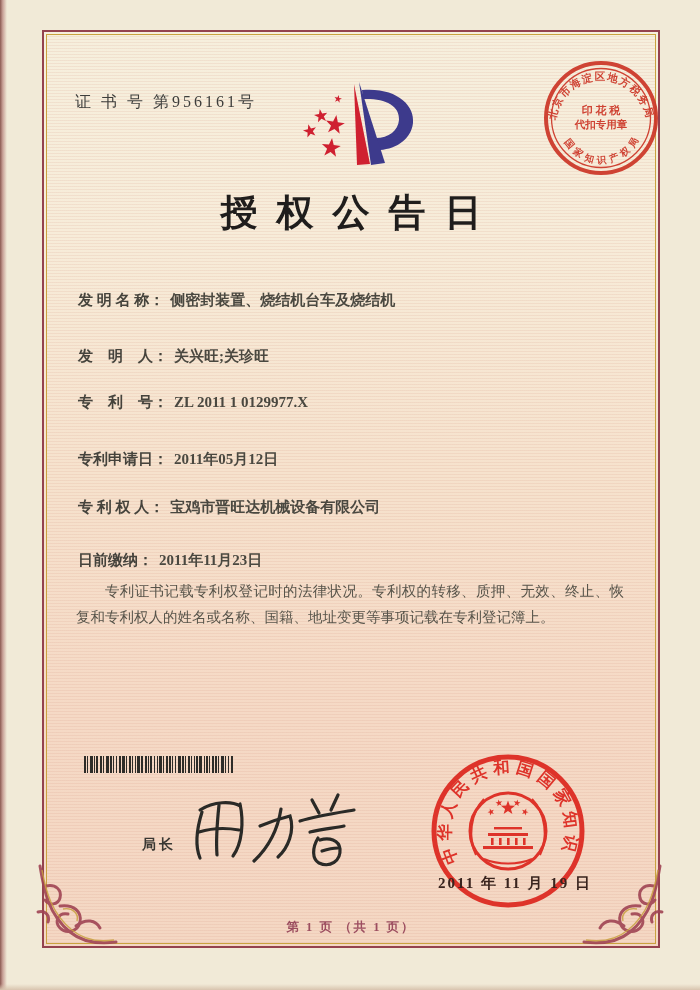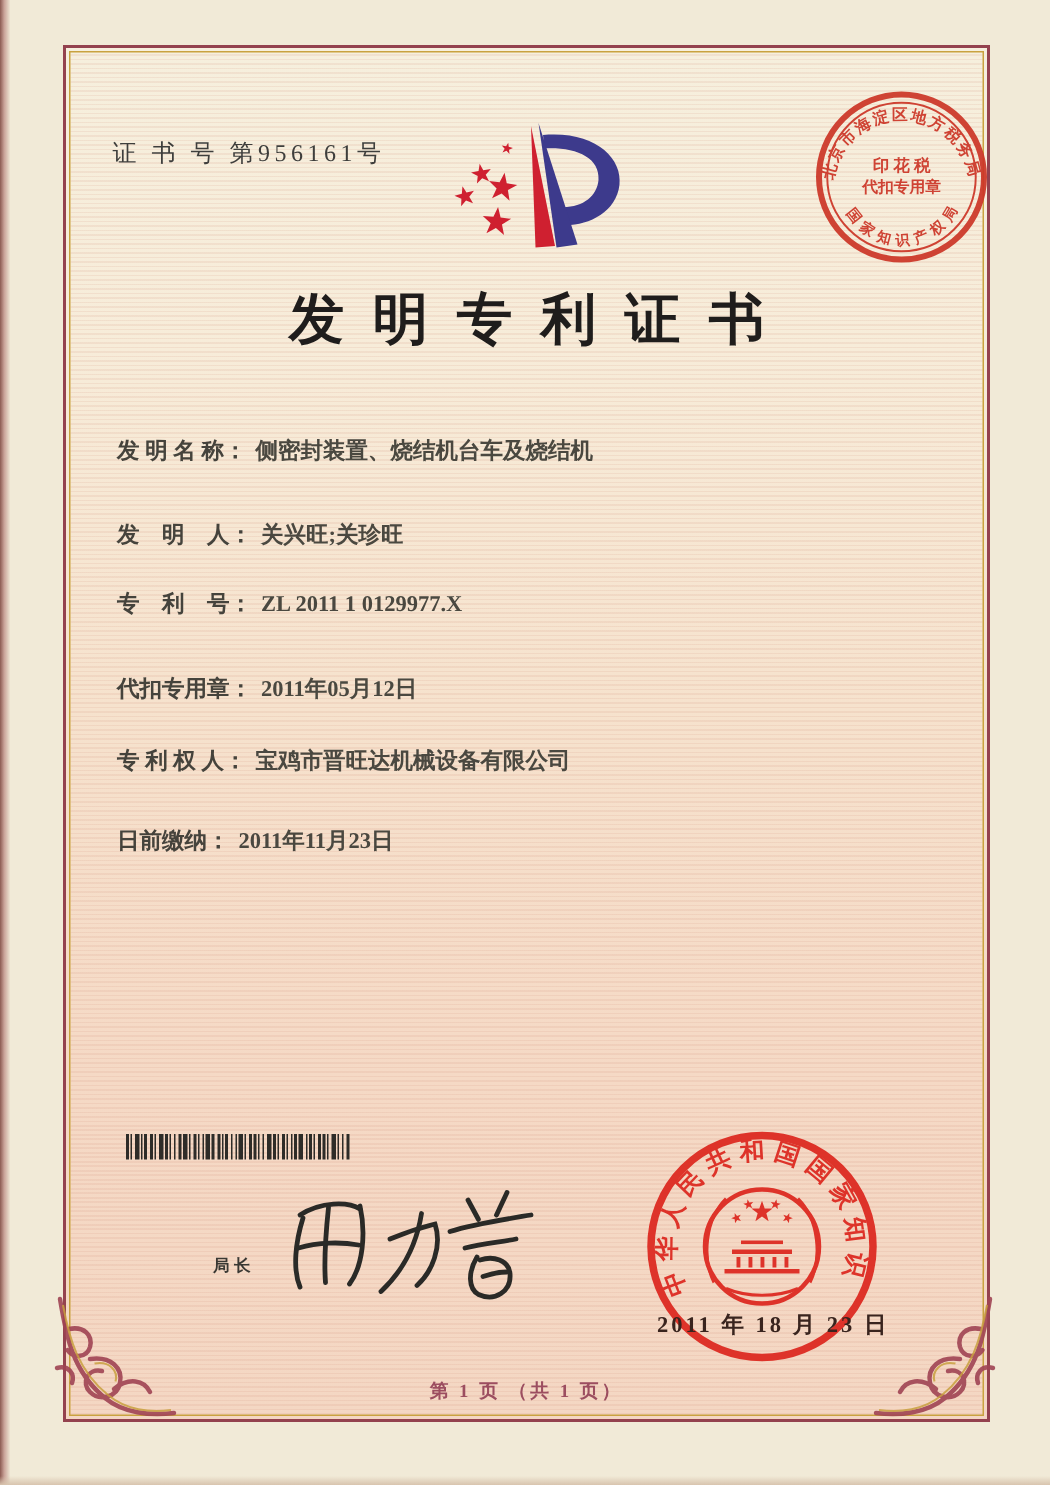--- a/index.html
+++ b/index.html
@@ -52,21 +52,21 @@
   .body-text{
     position:absolute;left:76px;top:579px;width:548px;z-index:3;
     font-size:14.5px;line-height:25.5px;color:#57544a;text-align:justify;
   }
   .body-text p{margin:0;text-indent:2em;}
 
   .barcode{position:absolute;left:84px;top:756px;height:17px;z-index:3;font-size:0;}
   .barcode .bar{display:inline-block;height:17px;background:#2e2c28;vertical-align:top;}
   .barcode .gap{display:inline-block;height:17px;vertical-align:top;}
 
-  .signer-title{position:absolute;left:142px;top:836px;font-size:11px;font-weight:700;
+  .signer-title{position:absolute;left:142px;top:836px;font-size:14px;font-weight:700;
     color:#3a3833;letter-spacing:3px;z-index:3;}
   .signature{position:absolute;left:182px;top:782px;width:180px;height:100px;z-index:3;}
   .visually-hidden{position:absolute;width:1px;height:1px;overflow:hidden;clip:rect(0 0 0 0);}
 
   .seal{position:absolute;left:428px;top:751px;width:160px;height:160px;z-index:4;opacity:.95;}
   .issue-date{
     position:absolute;left:438px;top:874px;font-size:15px;font-weight:700;z-index:5;
     color:#39241e;letter-spacing:2px;
   }
   .footer{
@@ -136,44 +136,45 @@
   <text font-size="10.5" font-weight="700" fill="#cc3526" letter-spacing="1.5">
     <textPath href="#taxTop" startOffset="4%">北京市海淀区地方税务局</textPath>
   </text>
   <text font-size="9.5" font-weight="700" fill="#cc3526" letter-spacing="4">
     <textPath href="#taxBottom" startOffset="8%">国家知识产权局</textPath>
   </text>
   <text x="60" y="56" text-anchor="middle" font-size="11" font-weight="700" fill="#cc3526">印 花 税</text>
   <text x="60" y="70" text-anchor="middle" font-size="10.5" font-weight="700" fill="#cc3526">代扣专用章</text>
 </svg>
 
-<div class="title">发明专利证书</div>
+<div class="title">授权公告日</div>
 
 <div class="fields">
   <div class="field-row fr-0">
     <span class="lbl">发 明 名 称：</span><span class="val">侧密封装置、烧结机台车及烧结机</span>
   </div>
   <div class="field-row fr-1">
     <span class="lbl">发　明　人：</span><span class="val">关兴旺;关珍旺</span>
   </div>
   <div class="field-row fr-2">
     <span class="lbl">专　利　号：</span><span class="val">ZL 2011 1 0129977.X</span>
   </div>
   <div class="field-row fr-3">
-    <span class="lbl">代扣专用章：</span><span class="val">2011年05月12日</span>
+    <span class="lbl">专利申请日：</span><span class="val">2011年05月12日</span>
   </div>
   <div class="field-row fr-4">
     <span class="lbl">专 利 权 人：</span><span class="val">宝鸡市晋旺达机械设备有限公司</span>
   </div>
   <div class="field-row fr-5">
     <span class="lbl">日前缴纳：</span><span class="val">2011年11月23日</span>
   </div>
 </div>
 
 <div class="body-text">
+  <p>专利证书记载专利权登记时的法律状况。专利权的转移、质押、无效、终止、恢复和专利权人的姓名或名称、国籍、地址变更等事项记载在专利登记簿上。</p>
 </div>
 
 <div class="barcode" id="barcode"><span class="bar" style="width: 2px;"></span><span class="gap" style="width: 1px;"></span><span class="bar" style="width: 1px;"></span><span class="gap" style="width: 2px;"></span><span class="bar" style="width: 3px;"></span><span class="gap" style="width: 1px;"></span><span class="bar" style="width: 1px;"></span><span class="gap" style="width: 1px;"></span><span class="bar" style="width: 2px;"></span><span class="gap" style="width: 2px;"></span><span class="bar" style="width: 2px;"></span><span class="gap" style="width: 1px;"></span><span class="bar" style="width: 1px;"></span><span class="gap" style="width: 2px;"></span><span class="bar" style="width: 3px;"></span><span class="gap" style="width: 1px;"></span><span class="bar" style="width: 2px;"></span><span class="gap" style="width: 1px;"></span><span class="bar" style="width: 1px;"></span><span class="gap" style="width: 2px;"></span><span class="bar" style="width: 1px;"></span><span class="gap" style="width: 2px;"></span><span class="bar" style="width: 2px;"></span><span class="gap" style="width: 1px;"></span><span class="bar" style="width: 3px;"></span><span class="gap" style="width: 1px;"></span><span class="bar" style="width: 1px;"></span><span class="gap" style="width: 2px;"></span><span class="bar" style="width: 2px;"></span><span class="gap" style="width: 1px;"></span><span class="bar" style="width: 1px;"></span><span class="gap" style="width: 2px;"></span><span class="bar" style="width: 1px;"></span><span class="gap" style="width: 1px;"></span><span class="bar" style="width: 3px;"></span><span class="gap" style="width: 1px;"></span><span class="bar" style="width: 2px;"></span><span class="gap" style="width: 2px;"></span><span class="bar" style="width: 2px;"></span><span class="gap" style="width: 1px;"></span><span class="bar" style="width: 1px;"></span><span class="gap" style="width: 1px;"></span><span class="bar" style="width: 2px;"></span><span class="gap" style="width: 2px;"></span><span class="bar" style="width: 1px;"></span><span class="gap" style="width: 2px;"></span><span class="bar" style="width: 1px;"></span><span class="gap" style="width: 1px;"></span><span class="bar" style="width: 3px;"></span><span class="gap" style="width: 1px;"></span><span class="bar" style="width: 1px;"></span><span class="gap" style="width: 2px;"></span><span class="bar" style="width: 2px;"></span><span class="gap" style="width: 1px;"></span><span class="bar" style="width: 2px;"></span><span class="gap" style="width: 1px;"></span><span class="bar" style="width: 1px;"></span><span class="gap" style="width: 2px;"></span><span class="bar" style="width: 1px;"></span><span class="gap" style="width: 2px;"></span><span class="bar" style="width: 3px;"></span><span class="gap" style="width: 1px;"></span><span class="bar" style="width: 2px;"></span><span class="gap" style="width: 1px;"></span><span class="bar" style="width: 1px;"></span><span class="gap" style="width: 2px;"></span><span class="bar" style="width: 2px;"></span><span class="gap" style="width: 1px;"></span><span class="bar" style="width: 1px;"></span><span class="gap" style="width: 2px;"></span><span class="bar" style="width: 1px;"></span><span class="gap" style="width: 1px;"></span><span class="bar" style="width: 2px;"></span><span class="gap" style="width: 1px;"></span><span class="bar" style="width: 3px;"></span><span class="gap" style="width: 2px;"></span><span class="bar" style="width: 1px;"></span><span class="gap" style="width: 1px;"></span><span class="bar" style="width: 2px;"></span><span class="gap" style="width: 1px;"></span><span class="bar" style="width: 1px;"></span><span class="gap" style="width: 2px;"></span><span class="bar" style="width: 2px;"></span><span class="gap" style="width: 1px;"></span><span class="bar" style="width: 2px;"></span><span class="gap" style="width: 1px;"></span><span class="bar" style="width: 1px;"></span><span class="gap" style="width: 2px;"></span><span class="bar" style="width: 3px;"></span><span class="gap" style="width: 1px;"></span><span class="bar" style="width: 1px;"></span><span class="gap" style="width: 2px;"></span><span class="bar" style="width: 1px;"></span><span class="gap" style="width: 2px;"></span><span class="bar" style="width: 2px;"></span><span class="gap" style="width: 1px;"></span></div>
 
 <div class="signer-title">局长</div>
 <span class="visually-hidden">田力普</span>
 <svg class="signature" viewBox="0 0 180 100">
   <g fill="none" stroke="#2a2a27" stroke-width="3.2" stroke-linecap="round">
 
     <path d="M20,30 C15,46 13,64 18,76"></path>
@@ -222,15 +223,15 @@
       <rect x="55" y="95" width="50" height="3"></rect>
       <rect x="63" y="87" width="2.6" height="7"></rect>
       <rect x="71" y="87" width="2.6" height="7"></rect>
       <rect x="79" y="87" width="2.6" height="7"></rect>
       <rect x="87" y="87" width="2.6" height="7"></rect>
       <rect x="95" y="87" width="2.6" height="7"></rect>
     </g>
   </g>
 </svg>
 
-<div class="issue-date">2011 年 18 月 23 日</div>
+<div class="issue-date">2011 年 11 月 19 日</div>
 
 <div class="footer">第 1 页 （共 1 页）</div>
 
 </body></html>

